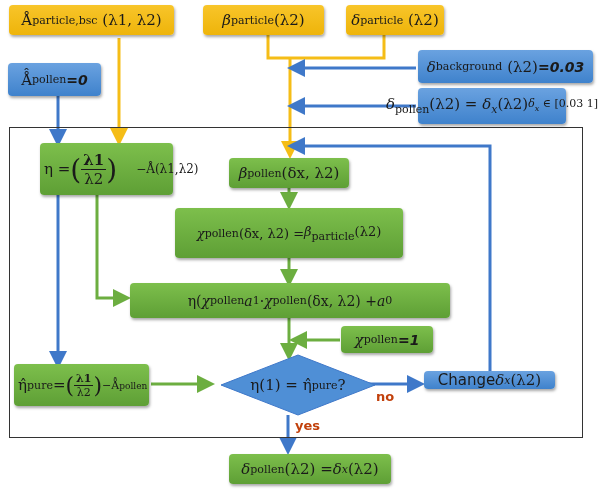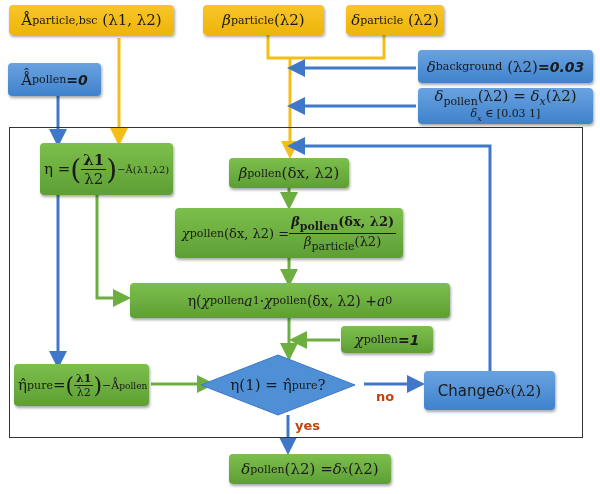--- a/index.html
+++ b/index.html
@@ -82,46 +82,45 @@
 </div>
 
 <div class="box blue math" style="left:8px;top:63px;width:93px;height:33px;">
   <span>Å̂</span>
     <sub>pollen</sub>
     <span class="val">=0</span>
 </div>
 <div class="box blue math" style="left:418px;top:50px;width:175px;height:33px;">
   <span class="it">δ</span><sub>background</sub>&nbsp;<span>(λ2)</span><span class="val">=0.03</span>
 </div>
-<div class="box blue math" style="left:418px;top:88px;width:175px;height:36px;flex-direction:column;line-height:1.05;">
+<div class="box blue math" style="left:418px;top:88px;width:148px;height:36px;line-height:1.05;">
   <div><span class="it">δ</span><sub>pollen</sub><span>(λ2) = </span><span class="it">δ</span><sub class="it">x</sub><span>(λ2)</span></div>
   <div class="small"><span class="it">δ</span><sub class="it" style="font-size:8px">x</sub><span> ∈ [0.03 1]</span></div>
 </div>
 
 <div class="box green math" style="left:40px;top:143px;width:133px;height:52px;justify-content:flex-start;padding-left:4px;">
   <span>η = </span>
     <span class="paren">(</span>
     <span class="frac">
       <span class="num">λ1</span>
       <span>λ2</span>
     </span>
     <span class="paren">)</span>
-    <sup style="font-size:10px;vertical-align:18px;">−Å(λ1,λ2)</sup>
+    <sup style="font-size:12px;vertical-align:18px;margin-left:19px;">−Å(λ1,λ2)</sup>
 </div>
 <div class="box green math" style="left:229px;top:158px;width:120px;height:30px;">
   <span class="it">β</span>
     <sub>pollen</sub>
     <span>(δx, λ2)</span>
 </div>
 <div class="box green math" style="left:175px;top:208px;width:228px;height:50px;font-size:13px;">
   <span class="it">χ</span>
     <sub>pollen</sub>
     <span>(δx, λ2) = </span>
   <span class="frac">
-    <span class="num"><span class="it">β</span><sub>pollen</sub><span>(δx, λ2)</span></span>
     <span><span class="it">β</span><sub>particle</sub><span>(λ2)</span></span>
   </span>
 </div>
 <div class="box green math" style="left:130px;top:283px;width:320px;height:35px;font-size:14px;">
   <span>η(</span>
     <span class="it">χ</span>
     <sub>pollen</sub>
     <span class="it">a</span>
     <sub>1</sub>
     <span> · </span>
@@ -142,32 +141,32 @@
     <span>=</span>
     <span class="paren" style="font-size:22px">(</span>
     <span class="frac small">
       <span class="num">λ1</span>
       <span>λ2</span>
     </span>
     <span class="paren" style="font-size:22px">)</span>
     <sup style="font-size:11px;vertical-align:14px;text-align:right;"><span>−Å̂</span><span style="font-size:9px">pollen</span></sup>
 </div>
 
-<div class="diamond-wrap" style="left:200px;top:354px;width:156px;height:62px;">
+<div class="diamond-wrap" style="left:220px;top:354px;width:156px;height:62px;">
   <svg width="156" height="62">
       <polygon points="78,1 155,31 78,61 1,31" fill="#4f8fd6" stroke="#3f78c9"></polygon>
     </svg>
   <div class="diamond-text">
       <span>η(1) = η̂</span>
       <sub>pure</sub>
       <span> ?</span>
     </div>
 </div>
 
-<div class="box blue math" style="left:424px;top:371px;width:131px;height:39px;">
+<div class="box blue math" style="left:424px;top:371px;width:131px;height:18px;">
   <span style="font-family:'DejaVu Sans',sans-serif">Change </span>
     <span class="it">δ</span>
     <sub class="it">x</sub>
     <span>(λ2)</span>
 </div>
 
 <div class="lbl" style="left:376px;top:389px;">no</div>
 <div class="lbl" style="left:295px;top:418px;">yes</div>
 
 <div class="box green math" style="left:229px;top:454px;width:162px;height:30px;">

